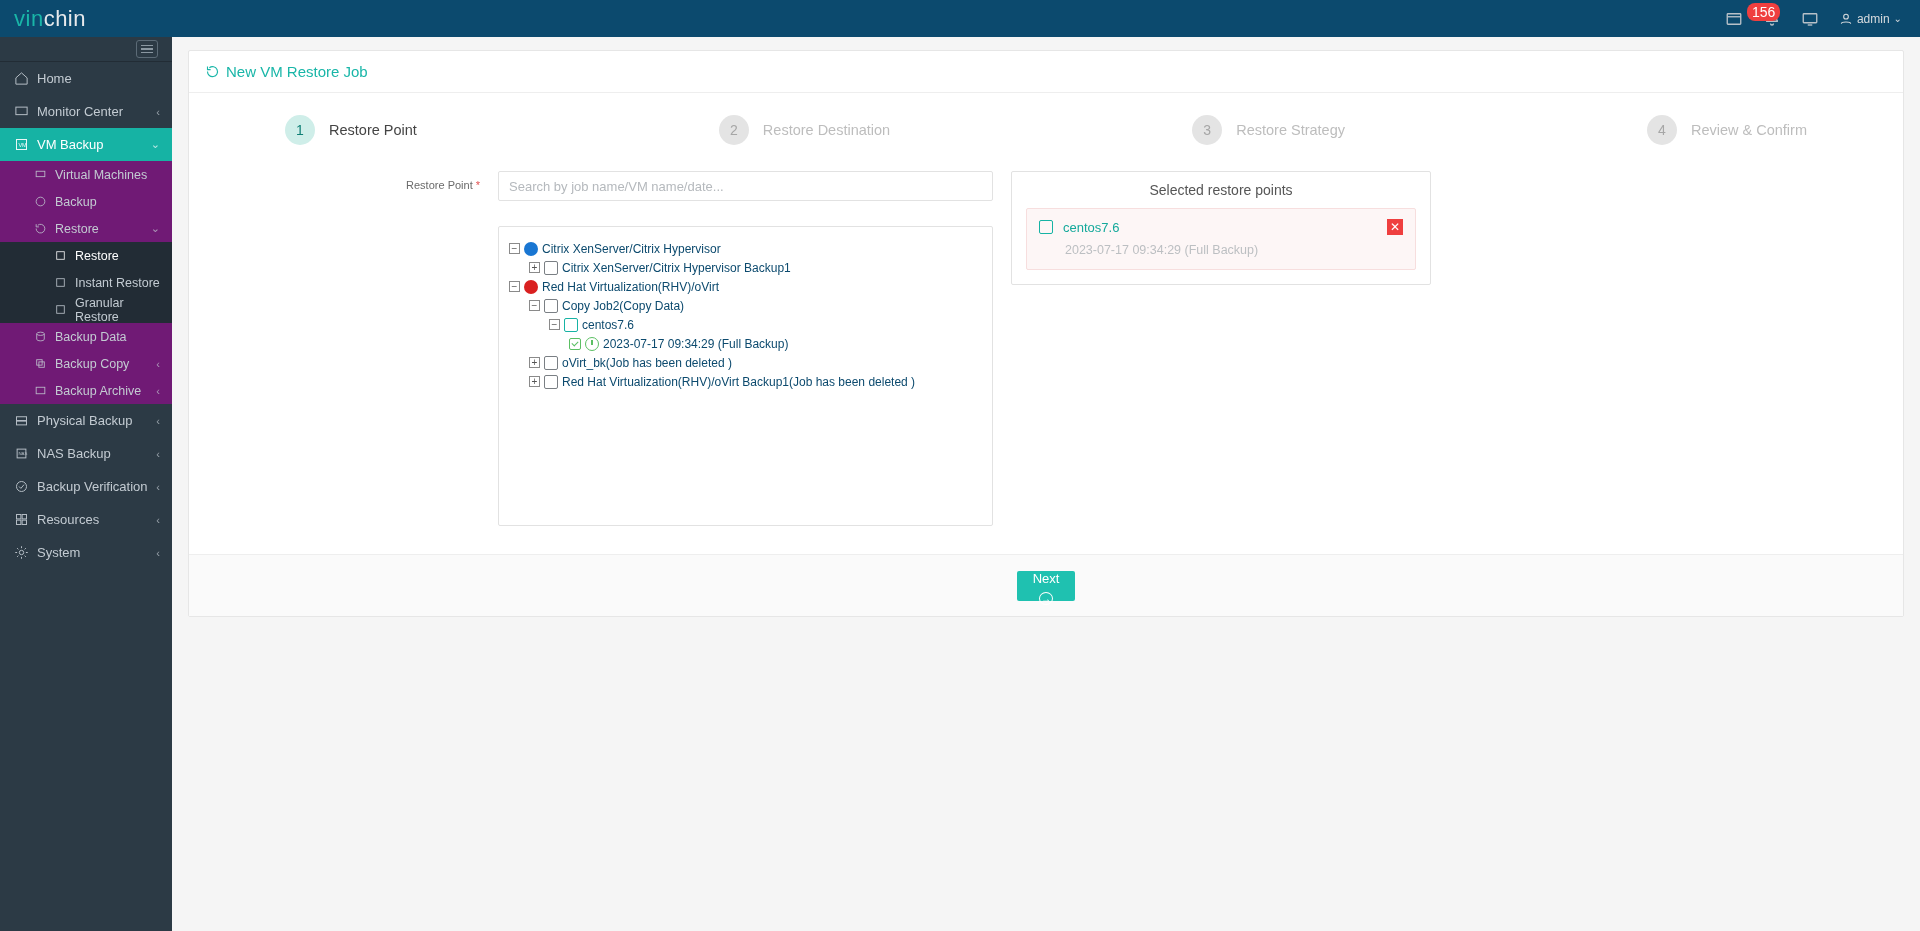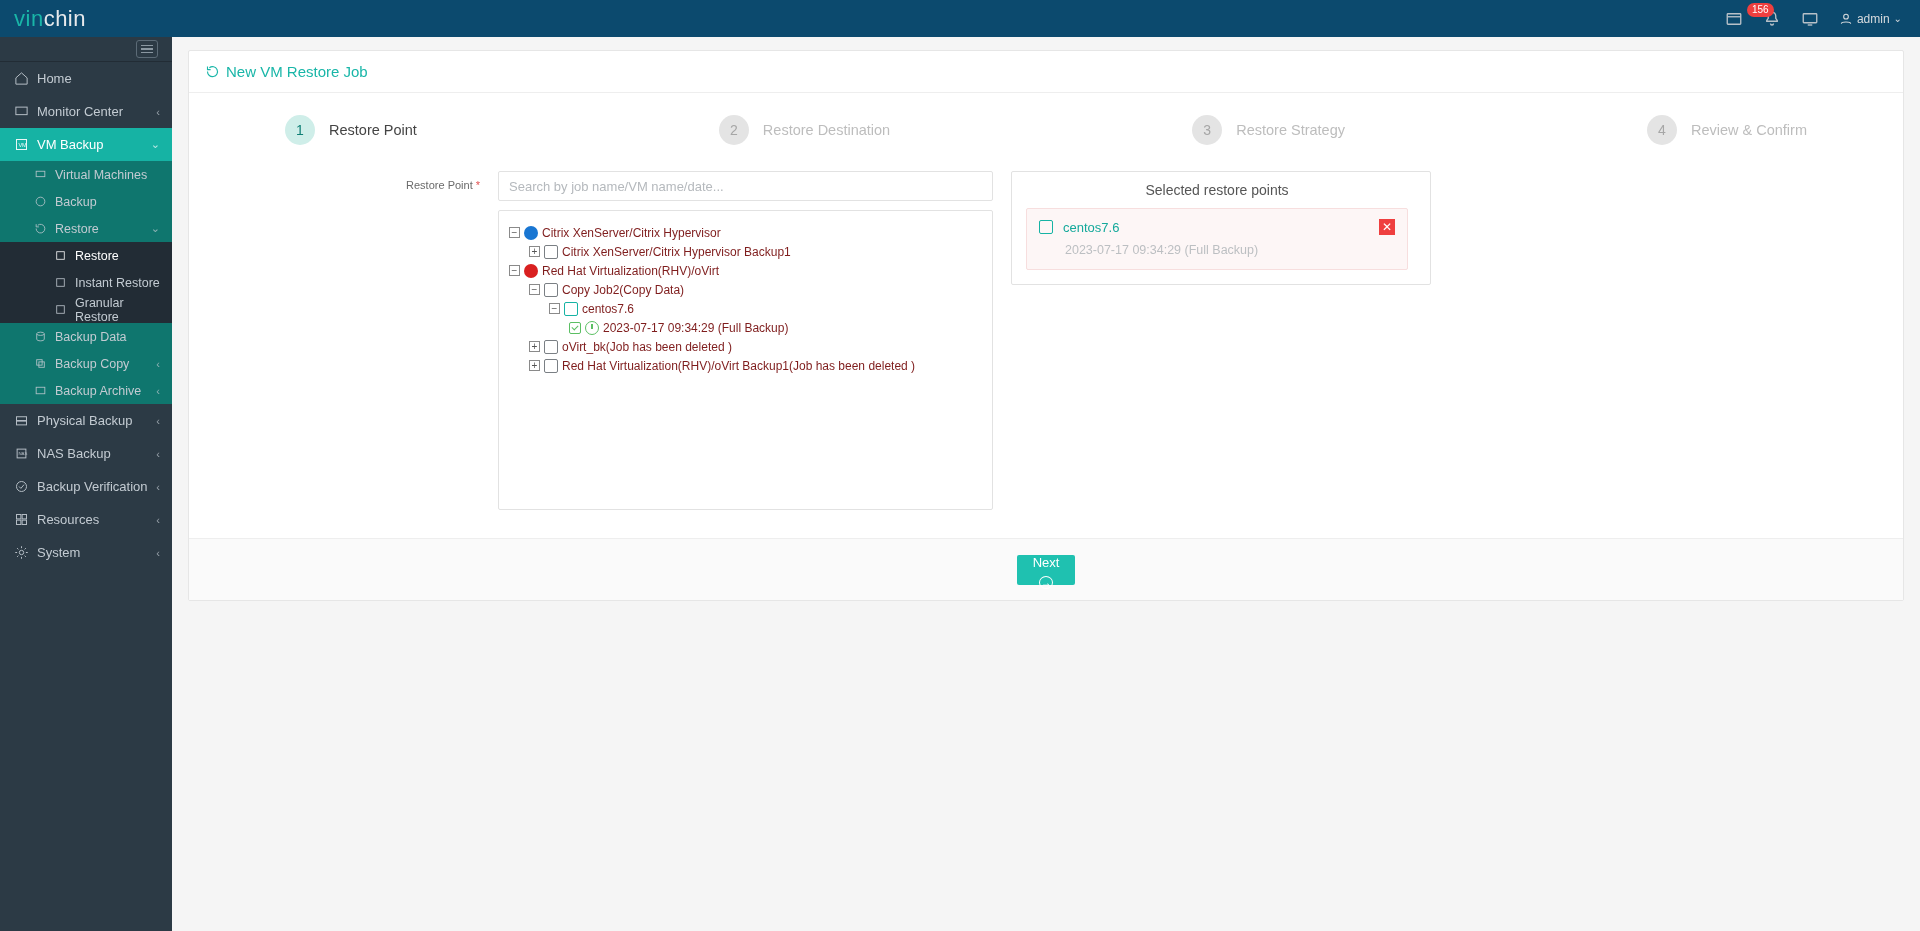--- a/index.html
+++ b/index.html
@@ -4,30 +4,30 @@
 <style>
 * { margin:0; padding:0; box-sizing:border-box; }
 body { font-family:-apple-system,BlinkMacSystemFont,"Segoe UI",Helvetica,Arial,sans-serif; font-size:13px; background:#f5f5f5; color:#444; }
 .topbar { height:37px; background:#0c4a6e; display:flex; align-items:center; justify-content:space-between; padding:0 18px 0 14px; color:#b9c1c8; }
 .logo { display:flex; align-items:baseline; font-size:22px; letter-spacing:0.5px; font-weight:400; }
 .logo .v { color:#19b6a8; font-weight:500; }
 .logo .rest { color:#e8eaec; }
 .topbar-right { display:flex; align-items:center; gap:20px; }
 .topbar-ic { width:18px; height:18px; fill:#b9c1c8; display:block; }
 .tb-item { position:relative; display:flex; align-items:center; cursor:pointer; }
-.badge { position:absolute; top:-7px; left:-16px; background:#ef3f3f; color:#fff; font-size:10px; padding:1px 5px; border-radius:8px; line-height:1.2; }
+.badge { position:absolute; top:-7px; left:-16px; background:#ef3f3f; color:#fff; font-size:14px; padding:1px 5px; border-radius:8px; line-height:1.2; }
 .tb-user { display:flex; align-items:center; gap:4px; color:#d6dadd; font-size:12px;}
 .layout { display:flex; min-height:calc(100vh - 37px); }
 .sidebar { width:172px; background:#2c3a45; color:#c3cbd2; display:flex; flex-direction:column; }
 .sb-toggle { height:25px; background:#2c3a45; display:flex; align-items:center; justify-content:flex-end; padding-right:14px; border-bottom:1px solid #222c35;}
 .sb-toggle .hb { width:22px; height:18px; border:1px solid #5c6b77; border-radius:3px; display:flex; flex-direction:column; justify-content:center; align-items:center; gap:2px; }
 .sb-toggle .hb span{ display:block; width:12px; height:1.5px; background:#8a97a1;}
 .nav-item { height:33px; display:flex; align-items:center; padding:0 12px 0 14px; cursor:pointer; font-size:13px; position:relative; color:#c3cbd2;}
 .nav-item.active { background:#16b3a4; color:#fff; }
-.nav-item.sub { padding-left:34px; background:#0f766e; height:27px; font-size:12.5px;}
+.nav-item.sub { padding-left:34px; background:#701a75; height:27px; font-size:12.5px;}
 .nav-item.sub2 { padding-left:54px; background:#222c35; height:27px; font-size:12.5px;}
 .nav-item.sub2.current { color:#fff; }
 .nav-item .nic { width:15px; height:15px; margin-right:8px; fill:currentColor; opacity:.9; flex:0 0 auto;}
 .nav-item .nic.sm{ width:13px; height:13px;}
 .nav-item .chev { margin-left:auto; font-size:11px; opacity:.7; }
 .nav-item.active::after{ content:""; position:absolute; right:-8px; top:50%; transform:translateY(-50%); border:8px solid transparent; border-left-color:#16b3a4;}
 .main { flex:1; padding:13px 16px; }
 .panel { background:#fff; border:1px solid #e6e6e6; border-radius:2px; }
 .panel-head { height:42px; border-bottom:1px solid #eee; display:flex; align-items:center; padding:0 16px; color:#19b6a8; font-size:15px; gap:6px;}
 .panel-body { padding:22px 96px 28px 96px; }
@@ -37,37 +37,37 @@
 .step.active .num{ background:#cfeee9; color:#0f7f75; font-weight:500;}
 .step .lbl{ color:#bdbdbd; font-size:14.5px;}
 .step.active .lbl{ color:#444;}
 .form-row { display:flex; align-items:flex-start; gap:18px; }
 .form-label { width:195px; text-align:right; color:#6a6a6a; font-size:11px; padding-top:8px;}
 .form-label .req{ color:#e35050; margin-left:3px;}
 .col-mid { width:495px; display:flex; flex-direction:column; gap:9px;}
 .select { height:32px; border:1px solid #ccd0d5; border-radius:2px; background:#fff; padding:0 28px 0 10px; width:100%; font-size:13px; appearance:none; background-image:linear-gradient(45deg,transparent 50%,#555 50%),linear-gradient(135deg,#555 50%,transparent 50%); background-position:calc(100% - 14px) 14px,calc(100% - 9px) 14px; background-size:5px 5px,5px 5px; background-repeat:no-repeat;}
 .search { height:30px; border:1px solid #e2e2e2; border-radius:2px; padding:0 10px; width:100%; font-size:13px; color:#555;}
 .search::placeholder{ color:#b5b9bd;}
-.tree { border:1px solid #e2e2e2; border-radius:2px; min-height:300px; padding:12px 10px 90px 10px; font-family:Verdana,Geneva,sans-serif; font-size:12px; color:#7f1d1d;}
+.tree { border:1px solid #e2e2e2; border-radius:2px; min-height:300px; padding:12px 10px 90px 10px; font-family:Verdana,Geneva,sans-serif; font-size:12px; color:#0c4a6e;margin-top:16px;}
 .tn { display:flex; align-items:center; height:19px; gap:4px; white-space:nowrap;}
 .exp { width:11px; height:11px; border:1px solid #8a8a8a; display:flex; align-items:center; justify-content:center; font-size:10px; line-height:1; color:#555; background:#fff; cursor:pointer; flex:0 0 auto;}
 .exp.minus::before{content:"−";}
 .exp.plus::before{content:"+";}
 .spacer{ display:inline-block; width:16px; flex:0 0 auto;}
 .ticon{ width:14px; height:14px; flex:0 0 auto;}
 .ticon.circ{ border-radius:50%; }
 .ticon.blue{ background:#1976d2;}
 .ticon.red{ background:#d92020;}
 .ticon.teal{ border:1.5px solid #16b3a4; border-radius:2px;}
 .ticon.mon{ border:1.5px solid #7a7f84; border-radius:2px;}
 .ticon.clock{ border:1.5px solid #5bbf63; border-radius:50%; position:relative;}
 .ticon.clock::after{content:"";position:absolute;left:45%;top:20%;width:1.5px;height:5px;background:#5bbf63;}
 .ticon.check{ width:12px;height:12px;border:1.5px solid #5bbf63;border-radius:2px;position:relative;}
 .ticon.check::after{content:"";position:absolute;left:2px;top:2px;width:5px;height:3px;border-left:1.5px solid #5bbf63;border-bottom:1.5px solid #5bbf63;transform:rotate(-45deg);}
-.col-right{ width:420px; border:1px solid #e2e2e2; border-radius:2px; padding:10px 8px 14px 0;}
+.col-right{ width:420px; border:1px solid #e2e2e2; border-radius:2px; padding:10px 0 14px 0;}
 .cr-title{ text-align:center; color:#555; font-size:14px; margin-bottom:10px;}
 .sel-item{ margin:0 14px; border:1px solid #f7dede; background:#fdf6f6; border-radius:2px; padding:10px 12px 12px 12px; }
 .sel-head{ display:flex; align-items:center; gap:10px;}
 .sel-head .vm{ color:#15a99b; font-size:13px;}
 .sel-head .del{ margin-left:auto; width:16px; height:16px; background:#ef3f3f; display:flex; align-items:center; justify-content:center; color:#fff; font-size:12px; cursor:pointer;}
 .sel-sub{ color:#bcbfc2; font-size:12.5px; padding-left:26px; margin-top:8px;}
 .panel-foot{ border-top:1px solid #eee; height:62px; display:flex; align-items:center; justify-content:center; background:#fafafa;}
 .btn{ background:#1fc1b0; color:#fff; border:none; height:30px; padding:0 16px; border-radius:2px; font-size:13px; display:flex; align-items:center; gap:6px; cursor:pointer;flex-direction:column;}
 .btn .arr{ width:14px;height:14px;border:1.5px solid #fff;border-radius:50%;display:inline-flex;align-items:center;justify-content:center;font-size:10px;}
 </style>

